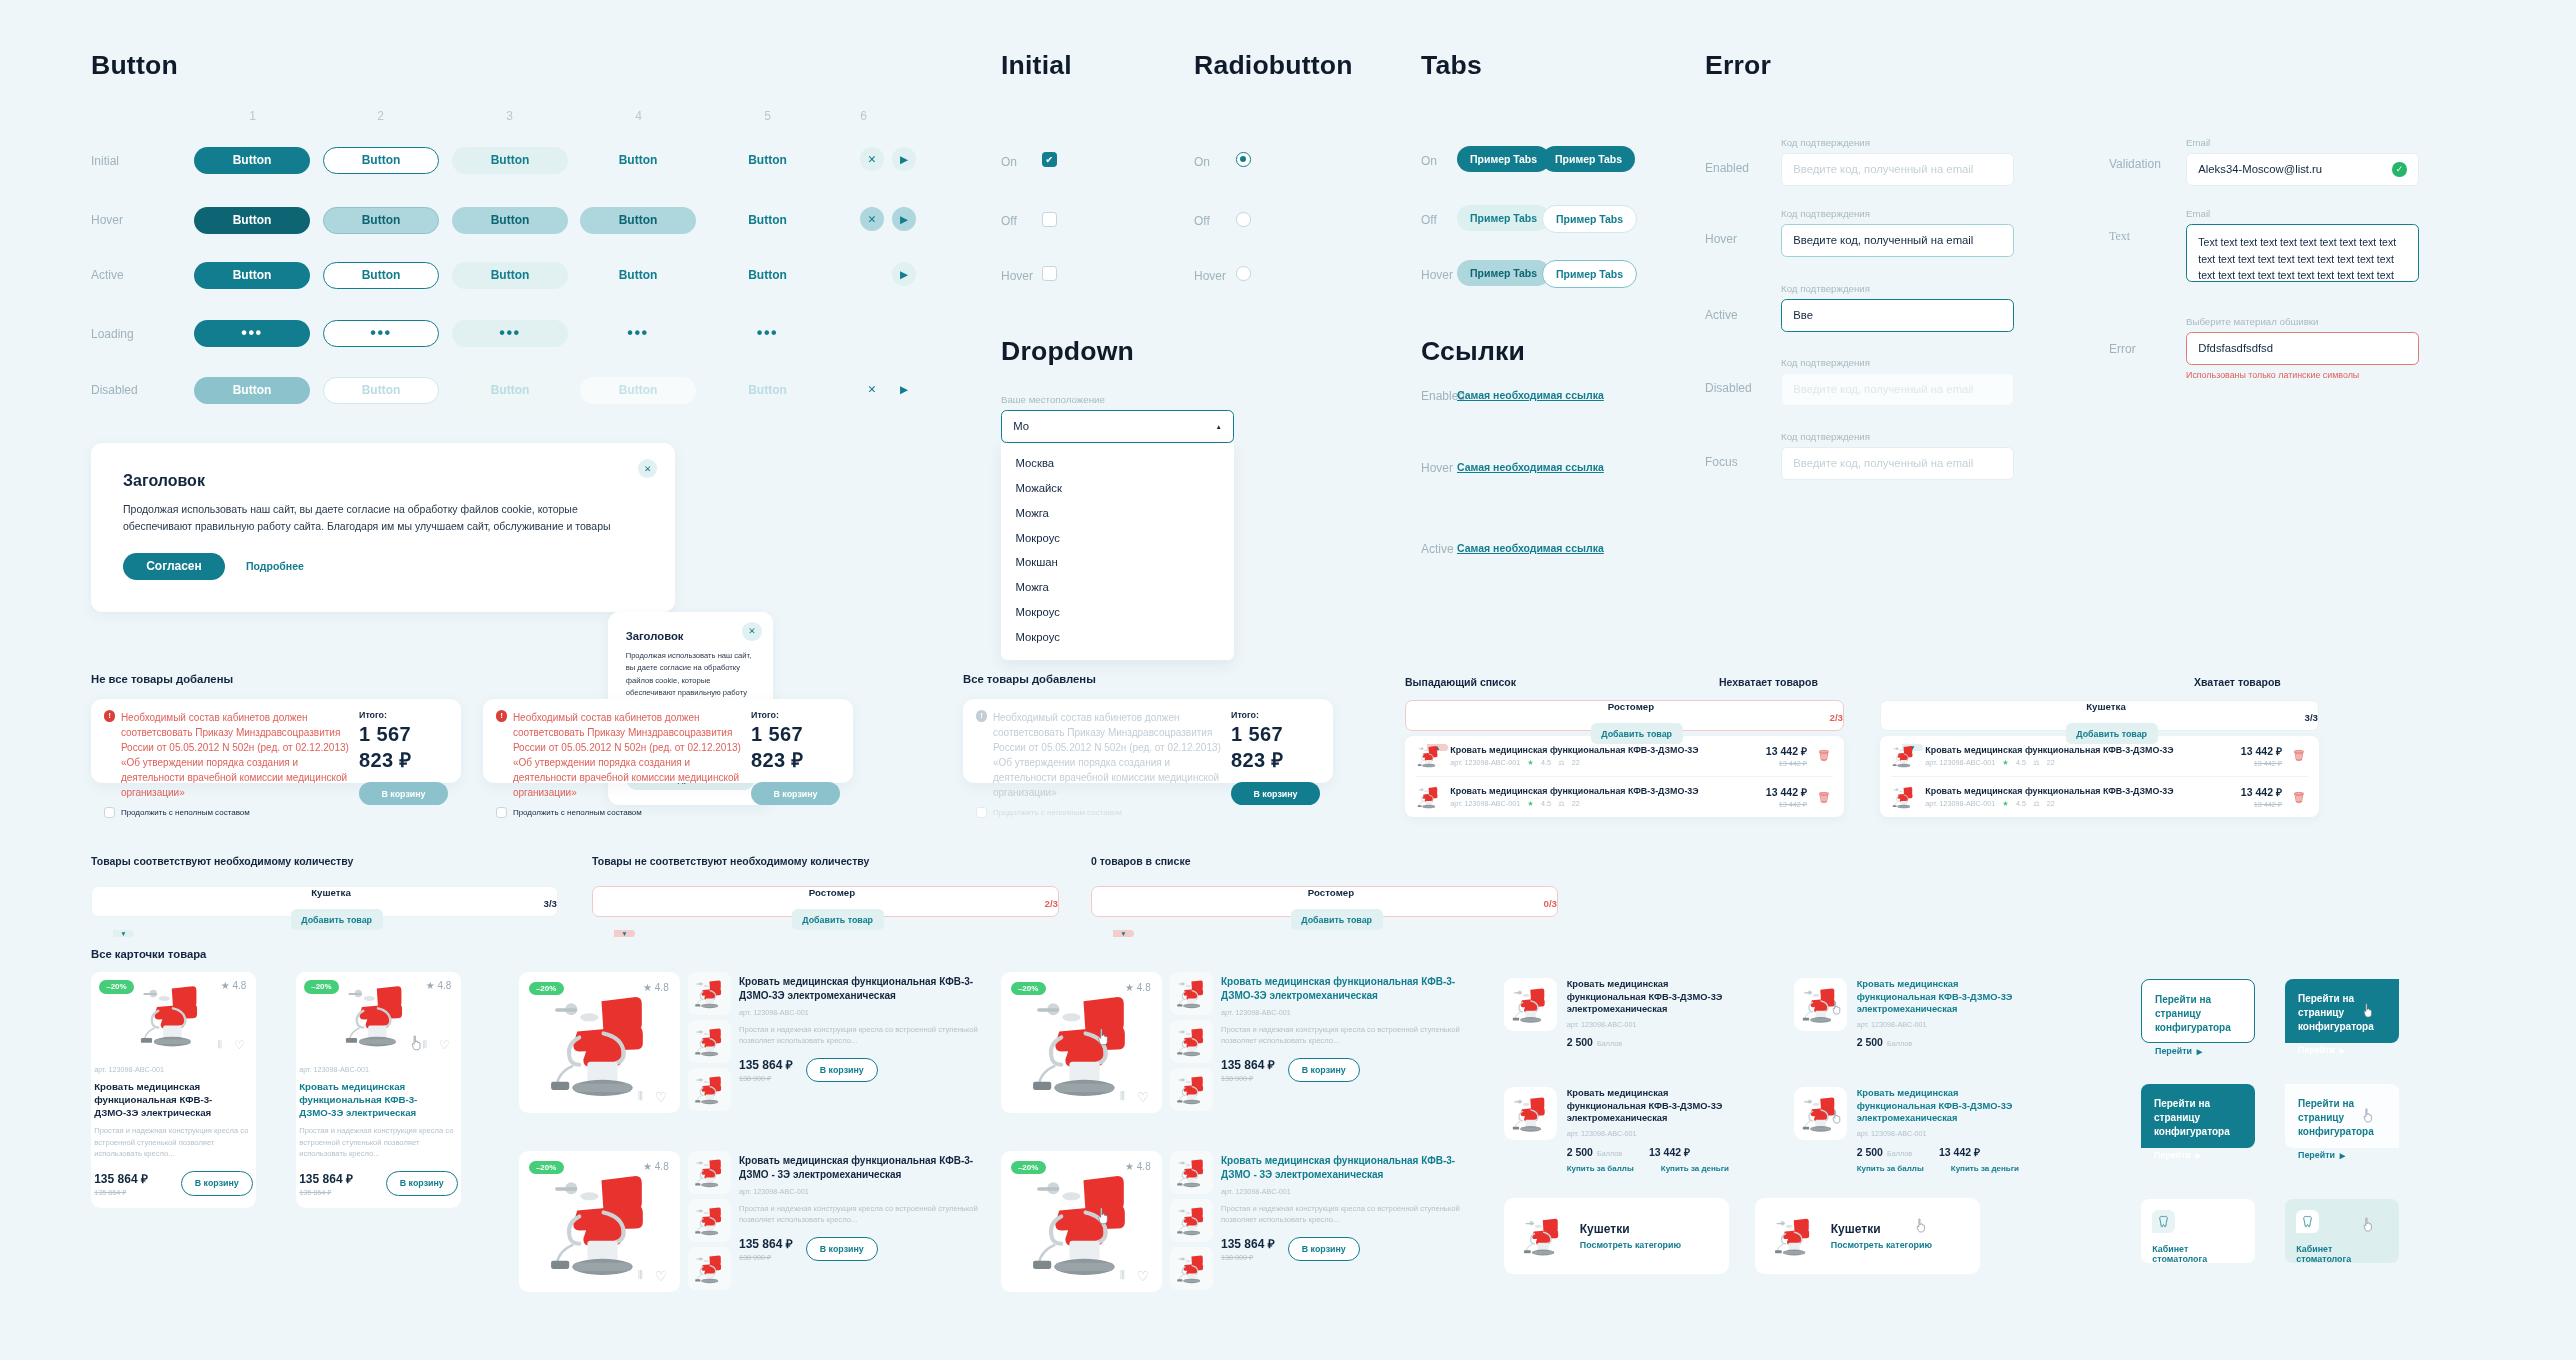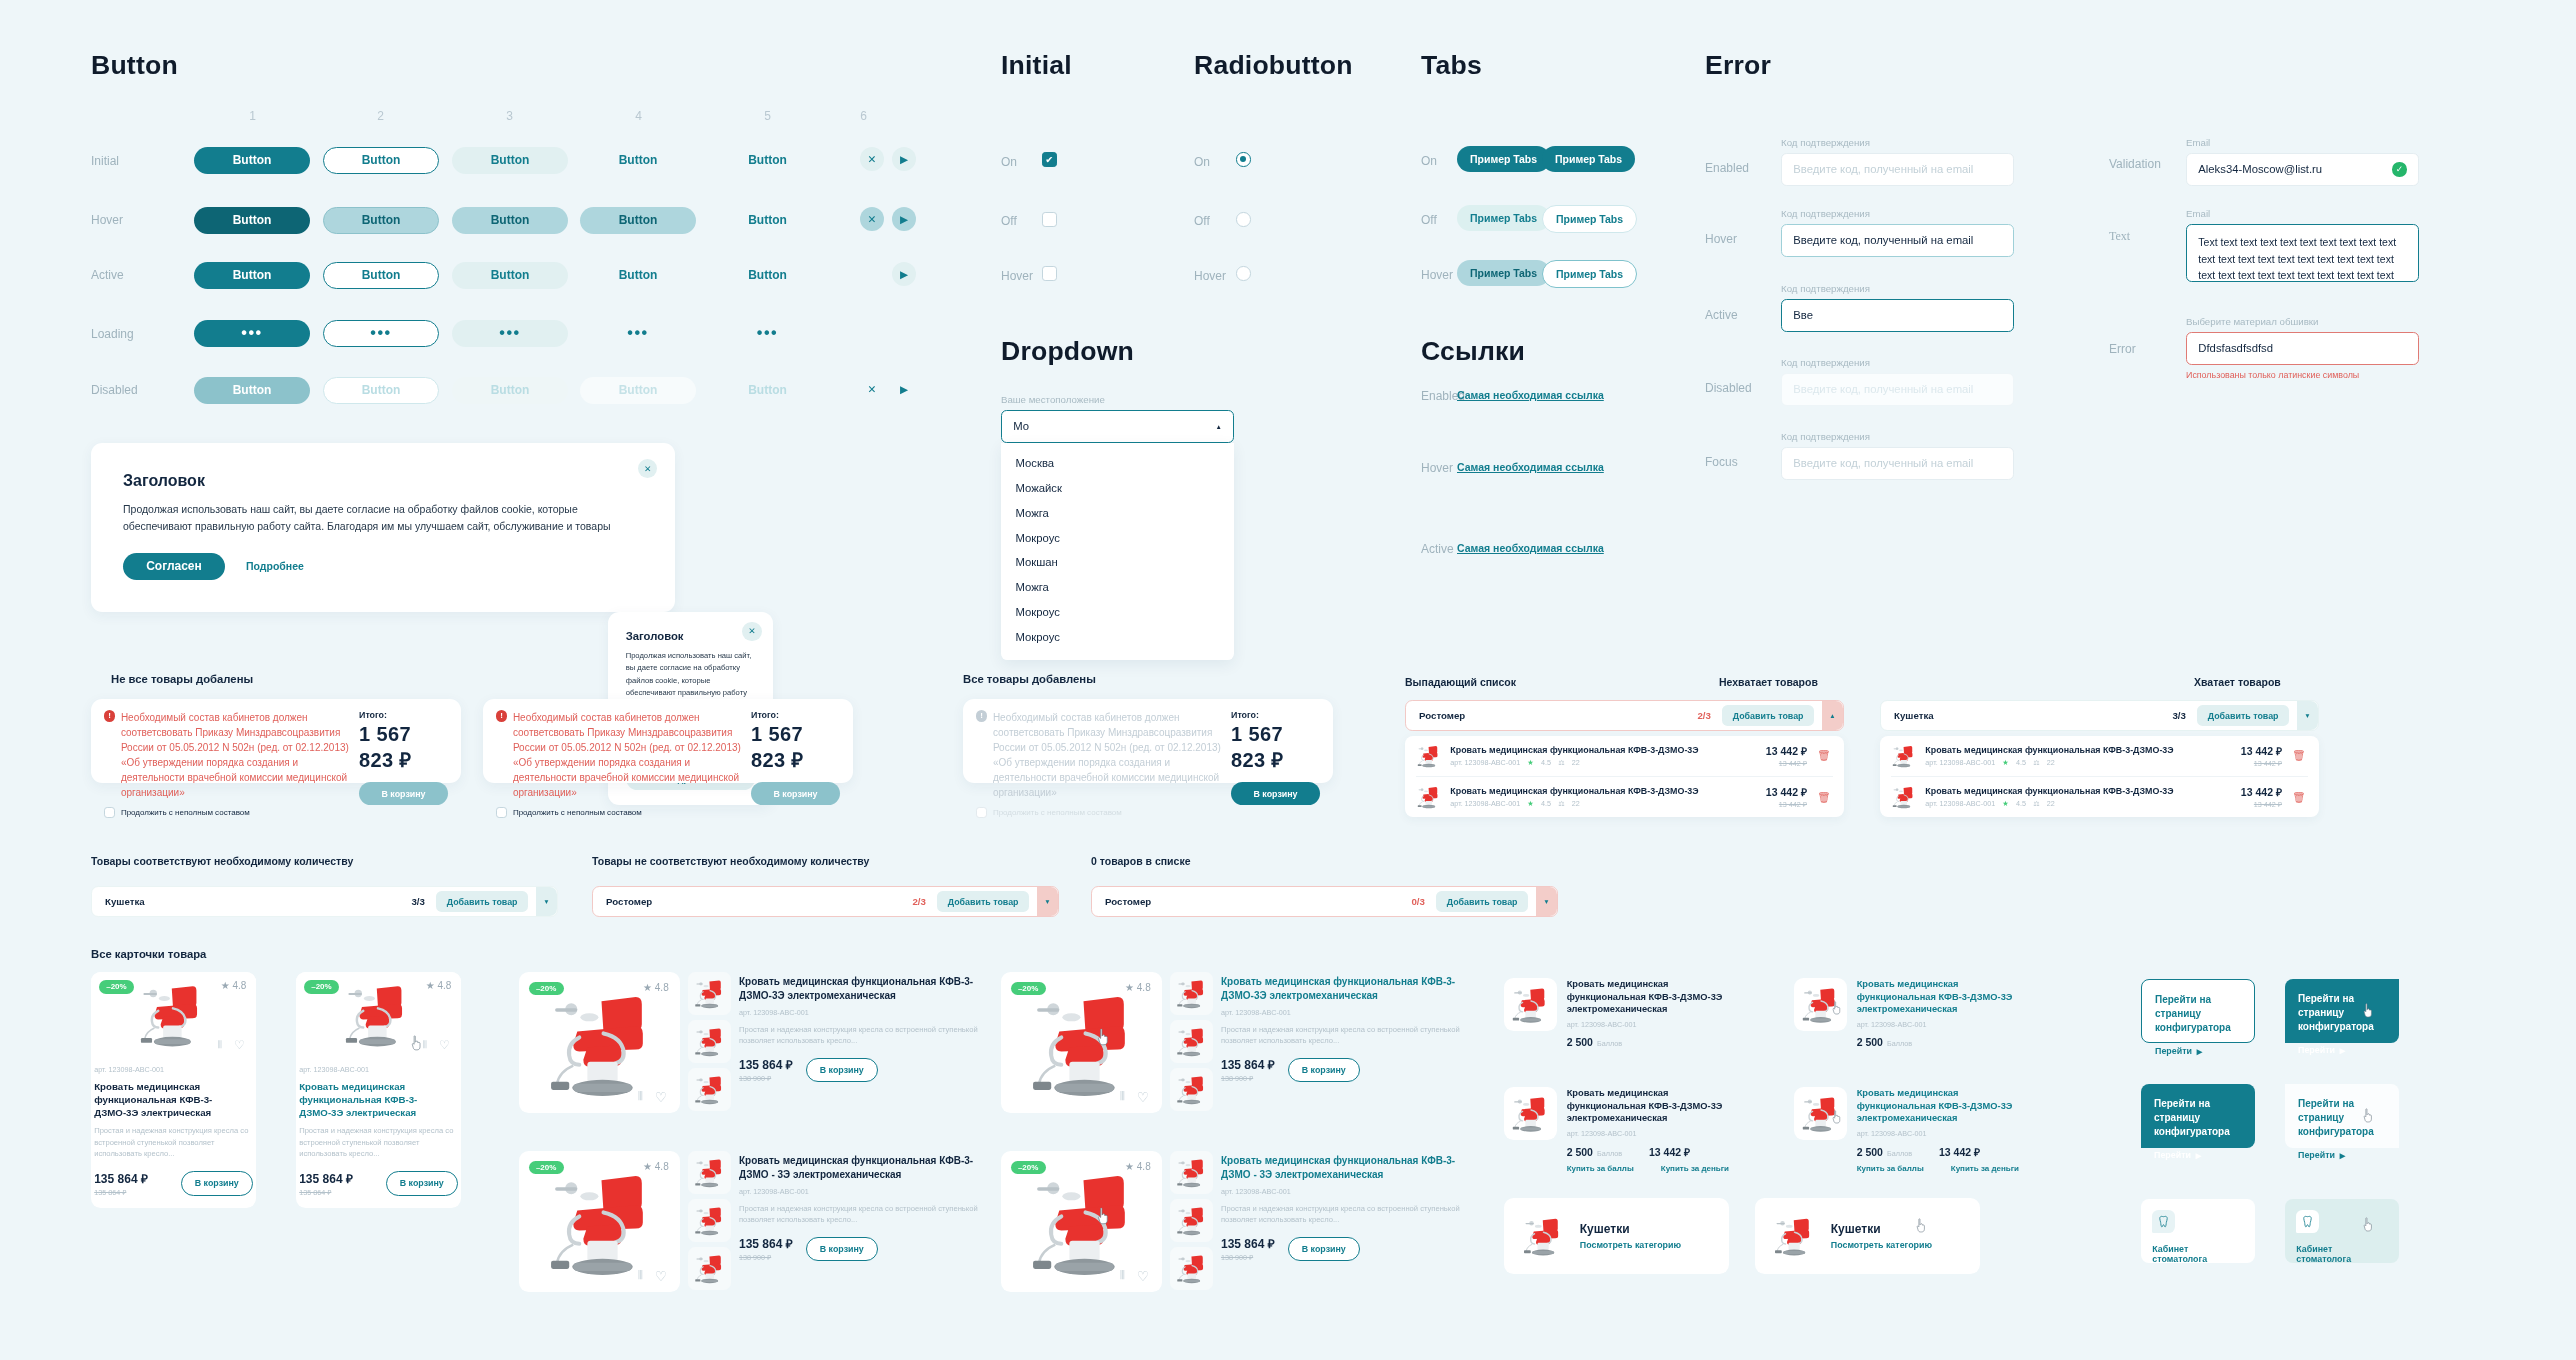--- a/index.html
+++ b/index.html
@@ -94,21 +94,21 @@
   .al-txt { font-size:10px; line-height:1.5; }
   .al-red { color:#e0605a; }
   .al-gray{ color:#c3ced6; }
   .bang { width:11.3px; height:11.3px; border-radius:50%; display:flex; align-items:center;
           justify-content:center; color:#fff; font-size:8px; font-weight:700; flex:0 0 auto; }
   .total-lbl { font-size:8.9px; font-weight:700; color:#12263f; }
   .total-val { font-size:20px; font-weight:700; color:#12263f; letter-spacing:0.4px; }
 
   
   .selbar { background:#fff; border-radius:7.2px; height:31px; display:flex; align-items:center;
-            padding:0 0 0 13px; font-size:9.7px; font-weight:700; }
+            padding:0 0 0 13px; font-size:9.7px; font-weight:700;flex-direction:column; }
   .selbar .cnt { font-size:9.7px; font-weight:700; margin-left:auto; }
   .addbtn { background:#e1f0f1; color:#127d8e; border:none; border-radius:5.6px; font-size:8.9px;
             font-weight:700; padding:5.6px 10.5px; margin-left:11.3px; cursor:pointer; font-family:inherit; }
   .caret { width:21px; display:flex; align-items:center; justify-content:center; font-size:6.4px;
            color:#127d8e; align-self:stretch; border-radius:0 7.2px 7.2px 0; }
 
   
   .plist { background:#fff; border-radius:8px; box-shadow:0 2.4px 9.7px rgba(30,70,95,.05); }
   .prow { display:flex; align-items:center; gap:8px; padding:7.2px 11.3px; }
   .pname { font-size:8.9px; font-weight:700; color:#12263f; }
@@ -365,21 +365,21 @@
 </div>
 
 <div class="abs card" style="left:608px;top:443px;width:165px;height:193px;padding:17.7px 17.7px;">
   <div class="ck-x" style="right:11.3px;top:9.7px;">✕</div>
   <div style="font-size:11.3px;font-weight:700;">Заголовок</div>
   <div style="font-size:7.6px;line-height:1.65;color:#26384a;margin-top:8px;">Продолжая использовать наш сайт, вы даете согласие на обработку файлов cookie, которые обеспечивают правильную работу сайта. Благодаря им мы улучшаем сайт, обслуживание и товары</div>
   <button class="btn b1" style="width:100%;height:22.5px;font-size:8.9px;margin-top:13px;">Согласен</button>
   <button class="btn b3" style="width:100%;height:22.5px;font-size:8.9px;margin-top:7.2px;">Подробнее</button>
 </div>
 
-<div class="abs" style="left:91px;top:673px;font-size:11.3px;font-weight:700;margin-left:20px;">Не все товары добалены</div>
+<div class="abs" style="left:91px;top:673px;font-size:11.3px;font-weight:700;">Не все товары добалены</div>
 <div class="abs" style="left:963px;top:673px;font-size:11.3px;font-weight:700;">Все товары добавлены</div>
 <div id="alert-cards">
     <div class="card" style="width: 370px; height: 84px; padding: 11.3px 13px; display: flex; position: absolute; left: 91px; top: 699px;">
       <div style="flex:1;padding-right:8px;">
         <div style="display:flex;gap:5.6px;">
           <div class="bang" style="background:#d9403a;">!</div>
           <div class="al-txt al-red">Необходимый состав кабинетов должен соответсвовать Приказу Минздравсоцразвития России от 05.05.2012 N 502н (ред. от 02.12.2013) «Об утверждении порядка создания и деятельности врачебной комиссии медицинской организации»</div>
         </div>
         <div style="display:flex;align-items:center;gap:6.4px;margin-top:7.2px;">
           <div class="cb" style="width:10.5px;height:10.5px;"></div>

